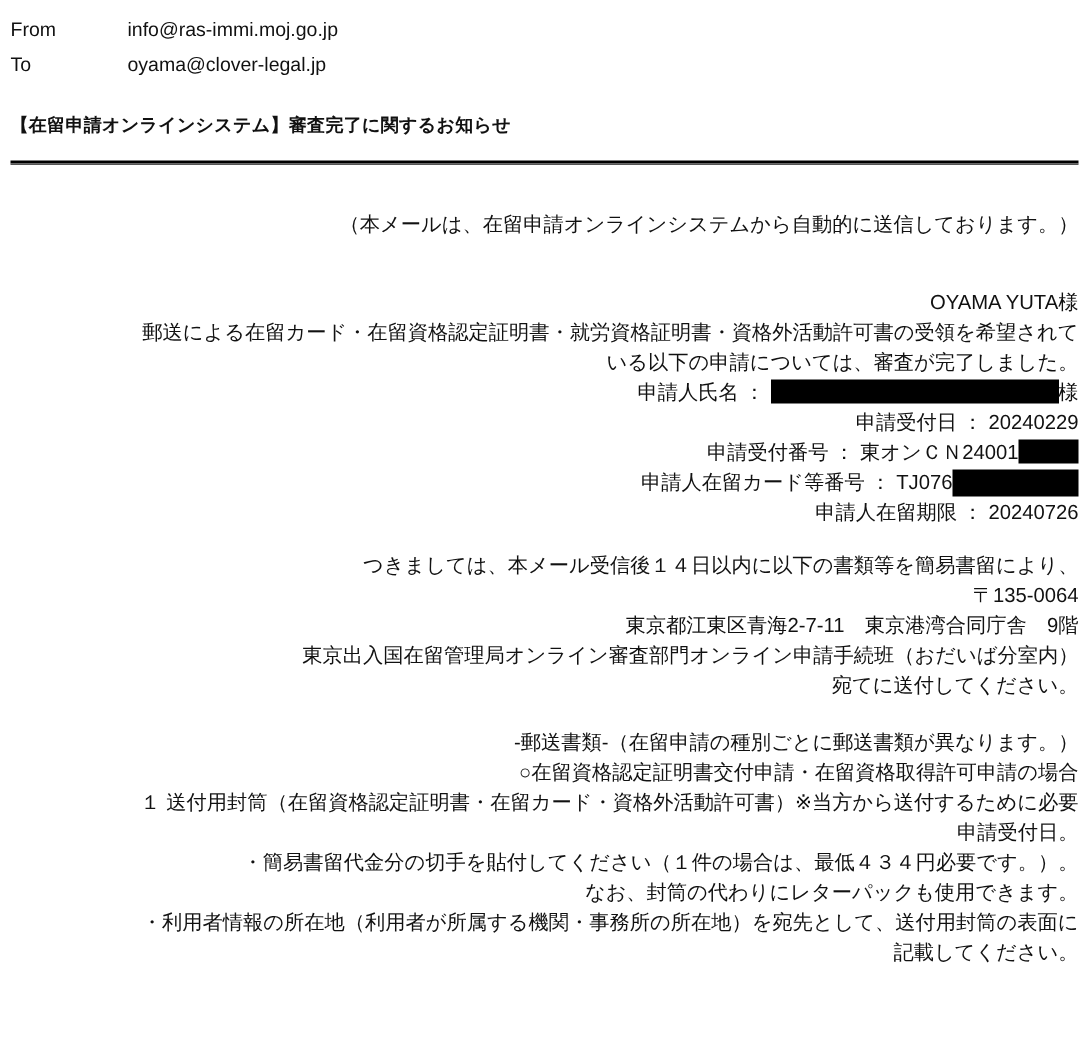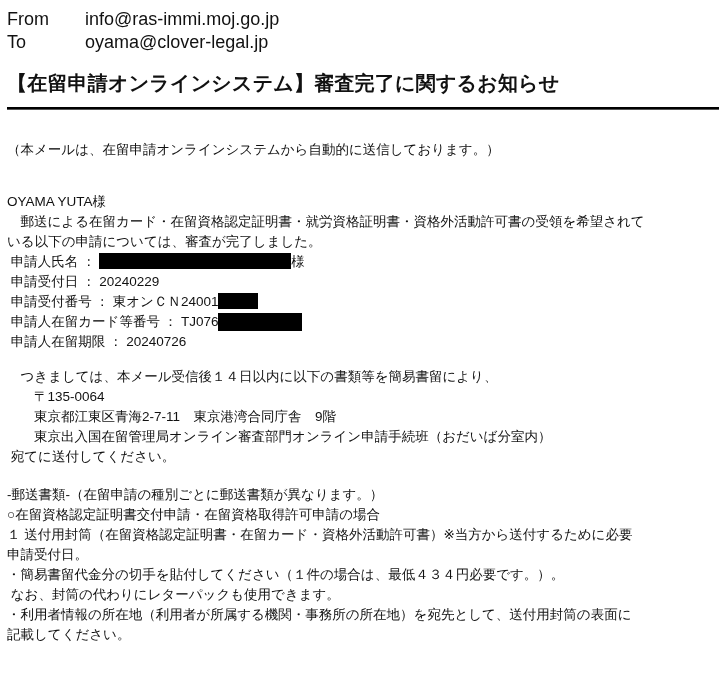--- a/index.html
+++ b/index.html
@@ -6,47 +6,47 @@
   html, body {
     width: 726px; height: 695px;
     background: #ffffff;
     color: #111111;
     font-family: "Liberation Sans", "DejaVu Sans", sans-serif;
     overflow: hidden;
   }
   .page { padding: 8px 7px 0 7px; }
 
   
-  .hdr { font-size: 18px; }
+  .hdr { font-size: 13px; }
   .hdr-row { display: flex; line-height: 23px; }
   .hdr-label { width: 78px; flex: 0 0 78px; white-space: pre; }
   .hdr-value { white-space: pre; }
 
   
   .subject {
     margin-top: 20px;
-    font-size: 20px;
+    font-size: 12px;
     font-weight: bold;
     line-height: 18px;
     letter-spacing: 0.2px;
     white-space: pre;
   }
 
   
   .rule {
     margin-top: 15px;
     height: 2px;
     border-top: 2px solid #000000;
     border-bottom: 1px solid #555555;
     width: 712px;
   }
 
   
   .bodytext { font-size: 13.5px; line-height: 20px; }
-  .line { white-space: pre-wrap; }
+  .line { white-space: pre-wrap; text-align: right; }
 
   .auto-note { margin-top: 30px; }
   .greeting  { margin-top: 32px; }
   .block-result   { }
   .block-mailing  { margin-top: 15px; }
   .block-docs     { margin-top: 18px; }
 
   .bold { font-weight: normal; }
 
   

